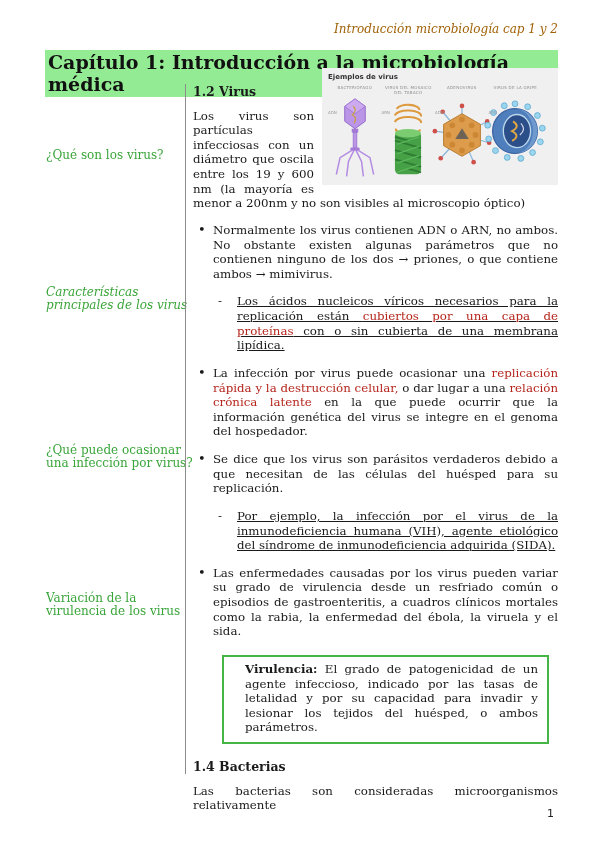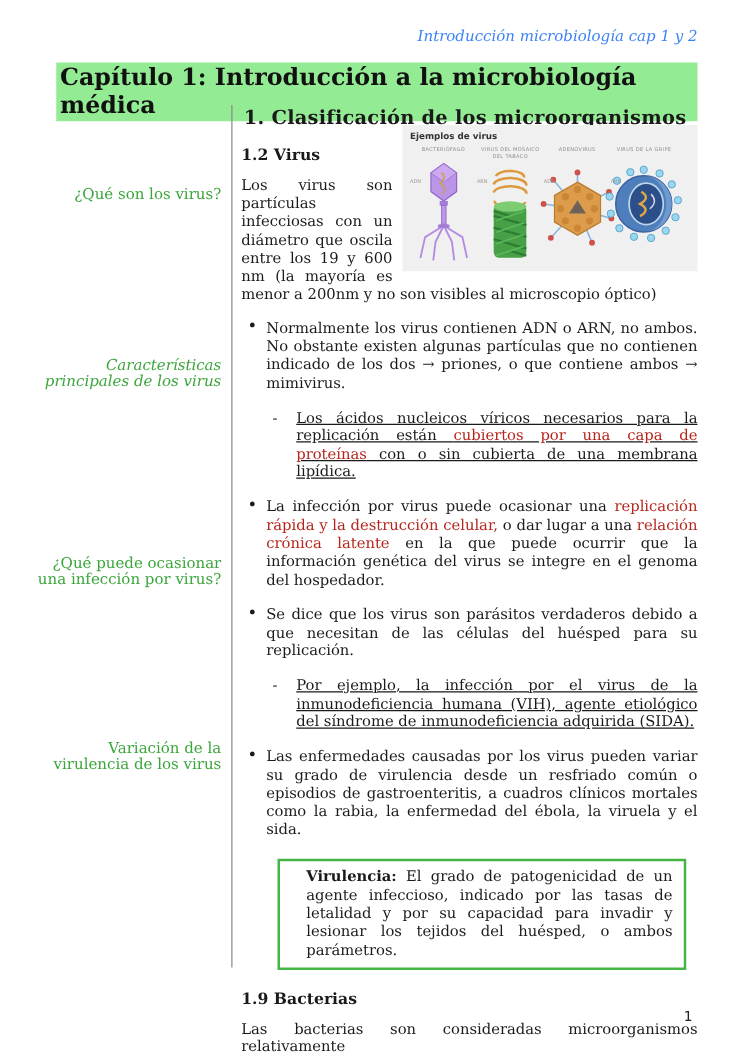--- a/index.html
+++ b/index.html
@@ -14,31 +14,31 @@
   html,body{width:600px;height:848px;}
   body{
     position:relative;
     background:#ffffff;
     font-family:"DejaVu Serif", serif;
     color:#1a1a1a;
     overflow:hidden;
   }
   .page-header{
     position:absolute;top:22px;right:42px;
-    font-style:italic;font-size:12px;color:#3b82f6;
+    font-style:italic;font-size:12px;color:#a16207;
   }
   .chapter-banner{
     position:absolute;top:50px;left:45px;width:513px;
     background:var(--banner_bg);
     font-weight:bold;font-size:19px;
     padding:1px 4px 2px 3px;color:#111;
   }
   .margin-note{
-    position:absolute;left:27px;width:150px;
-    text-align:right;color:var(--margin_green);
+    position:absolute;left:46px;width:150px;
+    text-align:left;color:var(--margin_green);
     font-size:12px;line-height:1.12;
   }
   .mn-1{top:149px;} .mn-2{top:286px;font-style:italic;} .mn-3{top:444px;} .mn-4{top:592px;}
   .vrule{
     position:absolute;left:185px;top:84px;width:1px;height:690px;
     background:var(--rule_gray);
   }
   .main{
     position:absolute;left:193px;top:84px;width:365px;
     font-size:11.8px;line-height:1.24;text-align:justify;
@@ -97,21 +97,20 @@
 
 <div class="margin-note mn-1">¿Qué son los virus?</div>
 <div class="margin-note mn-2">Características principales de los virus</div>
 <div class="margin-note mn-3">¿Qué puede ocasionar una infección por virus?</div>
 <div class="margin-note mn-4">Variación de la virulencia de los virus</div>
 
 <div class="vrule"></div>
 
 <div class="main clearfix">
 
-  <div class="section-title">1. Clasificación de los microorganismos</div>
 
   <div class="virus-figure">
     <div class="fig-title">Ejemplos de virus</div>
     <div class="fig-row">
 
       <div class="vcell">
         <div class="vlabel">Bacteriófago</div>
         <span class="vtag">ADN</span>
         <svg class="vicon" width="56" height="86" viewBox="0 0 60 92">
           <polygon points="30,3 41,11 41,27 30,35 19,27 19,11" fill="#bb95e6" stroke="#9066c9" stroke-width="1"></polygon>
@@ -208,30 +207,30 @@
         </svg>
       </div>
 
     </div>
   </div>
 
   <div class="sub-heading">1.2 Virus</div>
 
   <p class="para">Los virus son partículas infecciosas con un diámetro que oscila entre los 19 y 600 nm (la mayoría es menor a 200nm y no son visibles al microscopio óptico)</p>
 
-  <div class="bullet"><span>Normalmente los virus contienen ADN o ARN, no ambos. No obstante existen algunas partículas que no contienen indicado de los dos → priones, o que contiene ambos → mimivirus.</span></div>
+  <div class="bullet"><span>Normalmente los virus contienen ADN o ARN, no ambos. No obstante existen algunas parámetros que no contienen ninguno de los dos → priones, o que contiene ambos → mimivirus.</span></div>
   <div class="dash"><span>Los ácidos nucleicos víricos necesarios para la replicación están </span><span class="red">cubiertos por una capa de proteínas</span><span> con o sin cubierta de una membrana lipídica.</span></div>
   <div class="bullet"><span>La infección por virus puede ocasionar una </span><span class="red">replicación rápida y la destrucción celular,</span><span> o dar lugar a una </span><span class="red">relación crónica latente</span><span> en la que puede ocurrir que la información genética del virus se integre en el genoma del hospedador.</span></div>
   <div class="bullet"><span>Se dice que los virus son parásitos verdaderos debido a que necesitan de las células del huésped para su replicación.</span></div>
   <div class="dash"><span>Por ejemplo, la infección por el virus de la inmunodeficiencia humana (VIH), agente etiológico del síndrome de inmunodeficiencia adquirida (SIDA).</span></div>
   <div class="bullet"><span>Las enfermedades causadas por los virus pueden variar su grado de virulencia desde un resfriado común o episodios de gastroenteritis, a cuadros clínicos mortales como la rabia, la enfermedad del ébola, la viruela y el sida.</span></div>
 
   <div class="defbox">
     <span class="bold">Virulencia:</span><span> El grado de patogenicidad de un agente infeccioso, indicado por las tasas de letalidad y por su capacidad para invadir y lesionar los tejidos del huésped, o ambos parámetros.</span>
   </div>
 
-  <div class="sub-heading bacterias-heading">1.9 Bacterias</div>
+  <div class="sub-heading bacterias-heading">1.4 Bacterias</div>
 
   <p class="para">Las bacterias son consideradas microorganismos relativamente</p>
 
 </div>
 
 <div class="page-number">1</div>
 
 </body></html>

